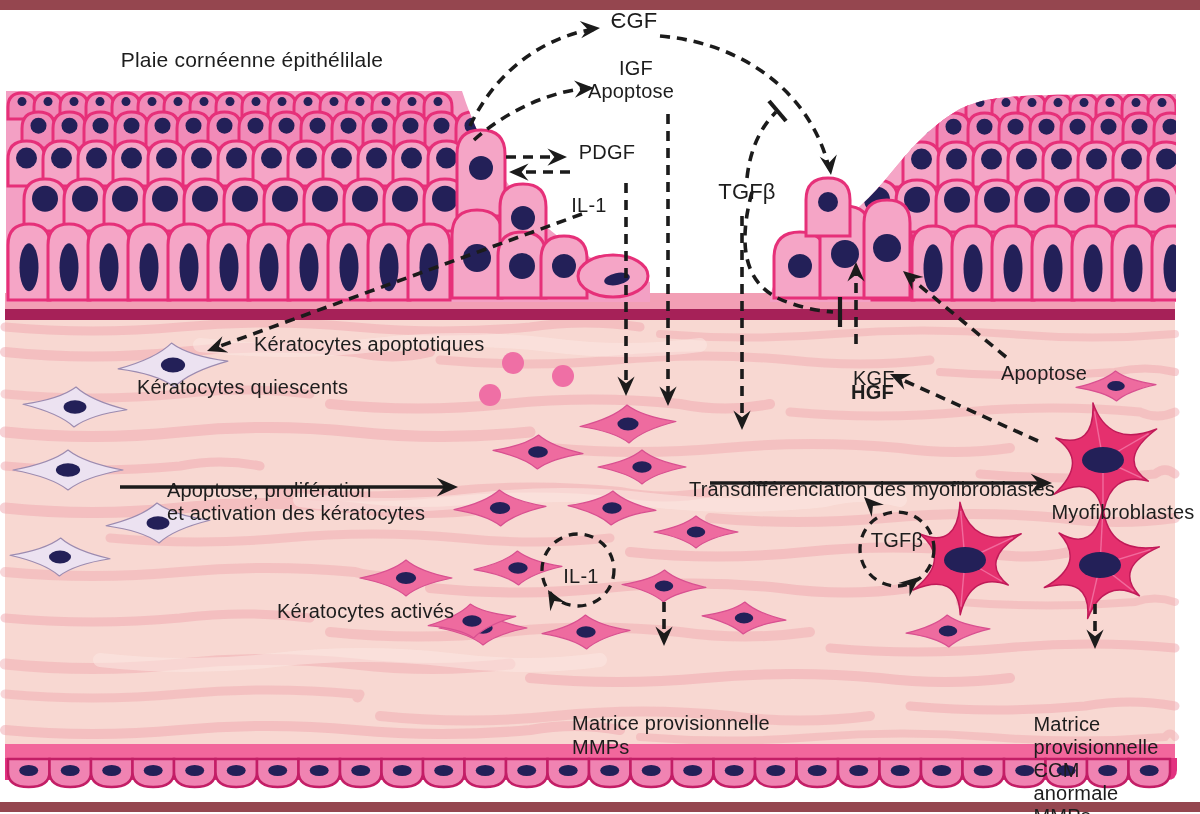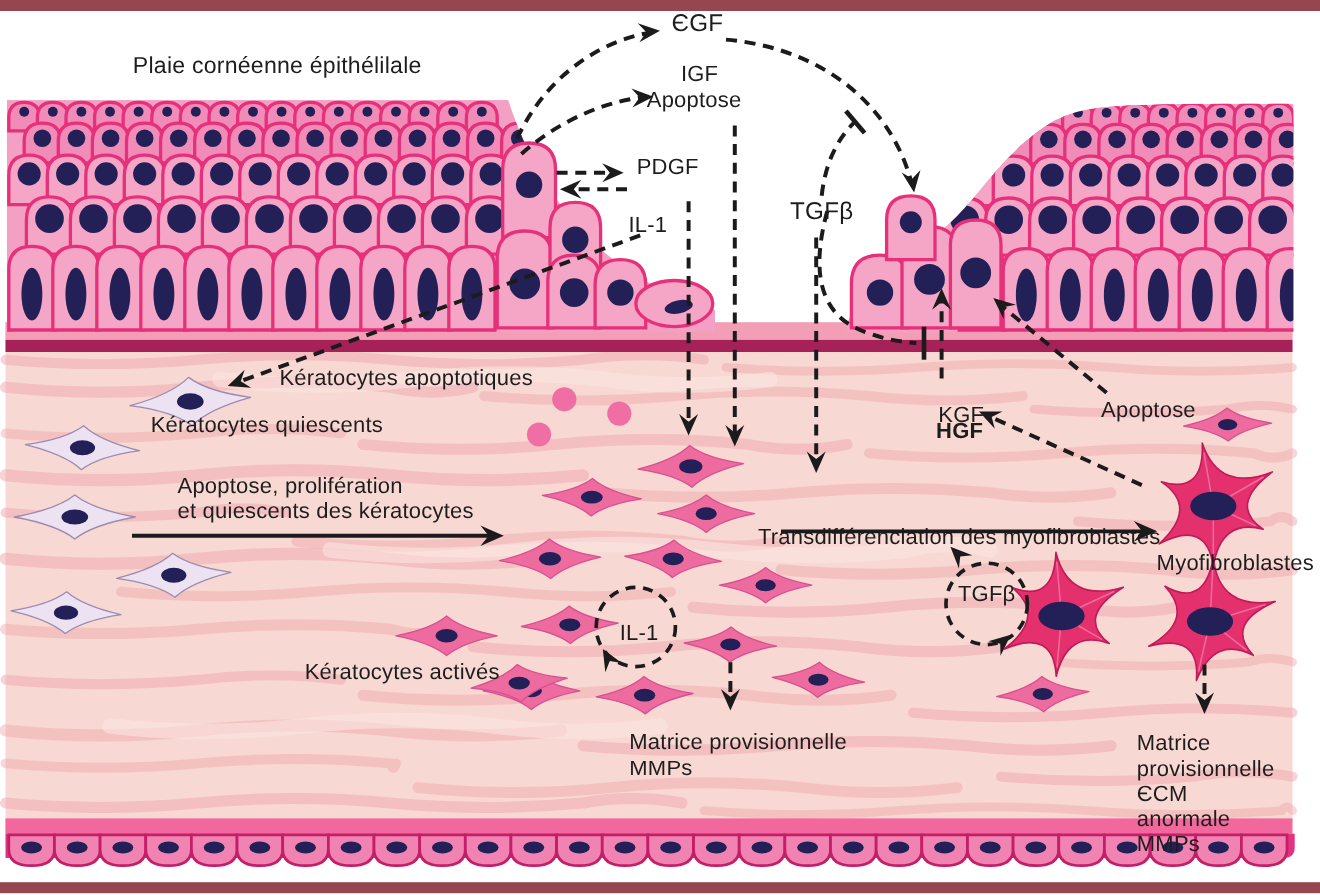--- a/index.html
+++ b/index.html
@@ -2,21 +2,21 @@
 <html><head>
 <meta charset="utf-8">
 <style>
   html,body{margin:0;padding:0;background:#fff;}
   .stage{position:relative;width:1200px;height:814px;overflow:hidden;background:#fff;
          font-family:"Liberation Sans","DejaVu Sans",sans-serif;}
   .stage svg{position:absolute;left:0;top:0;}
   .lbl{position:absolute;color:#1d1d1d;font-size:20px;letter-spacing:.2px;white-space:nowrap;line-height:23px;}
   .ctr{transform:translateX(-50%);text-align:left;}
   .big{font-size:22px;}
-  .blk{white-space:normal;}
+  .blk{white-space:normal;margin-top:48px;}
 </style>
 </head>
 <body>
 
 <div class="stage">
   <svg id="scene" width="1200" height="814" viewBox="0 0 1200 814">
       <rect x="0" y="0" width="1200" height="814" fill="#ffffff"></rect>
       <g>
         <rect x="0" y="0" width="1200" height="10" fill="#95464f"></rect>
         <rect x="0" y="802" width="1200" height="10" fill="#95464f"></rect>
@@ -504,21 +504,21 @@
   <div class="lbl ctr" style="left:631px;top:80px;">Apoptose</div>
   <div class="lbl ctr" style="left:607px;top:141px;">PDGF</div>
   <div class="lbl ctr" style="left:589px;top:194px;">IL-1</div>
   <div class="lbl ctr big" style="left:747px;top:180px;">TGFβ</div>
 
   <div class="lbl" style="left:254px;top:333px;">Kératocytes apoptotiques</div>
   <div class="lbl" style="left:99px;top:376px;margin-left:38px;">Kératocytes quiescents</div>
 
   <div class="lbl ctr blk" style="left:296px;top:431px;">
     <div>Apoptose, prolifération</div>
-    <div>et quiescents des kératocytes</div>
+    <div>et activation des kératocytes</div>
   </div>
 
   <div class="lbl ctr" style="left:872px;top:446px;margin-top:32px;">Transdifférenciation des myofibroblastes</div>
 
   <div class="lbl" style="left:853px;top:355px;margin-top:12px;">KGF</div>
   <div class="lbl" style="left:851px;top:381px;font-weight:bold;">HGF</div>
   <div class="lbl" style="left:1001px;top:362px;">Apoptose</div>
 
   <div class="lbl ctr" style="left:1123px;top:501px;">Myofibroblastes</div>
   <div class="lbl ctr" style="left:897px;top:529px;font-size:20px;">TGFβ</div>

